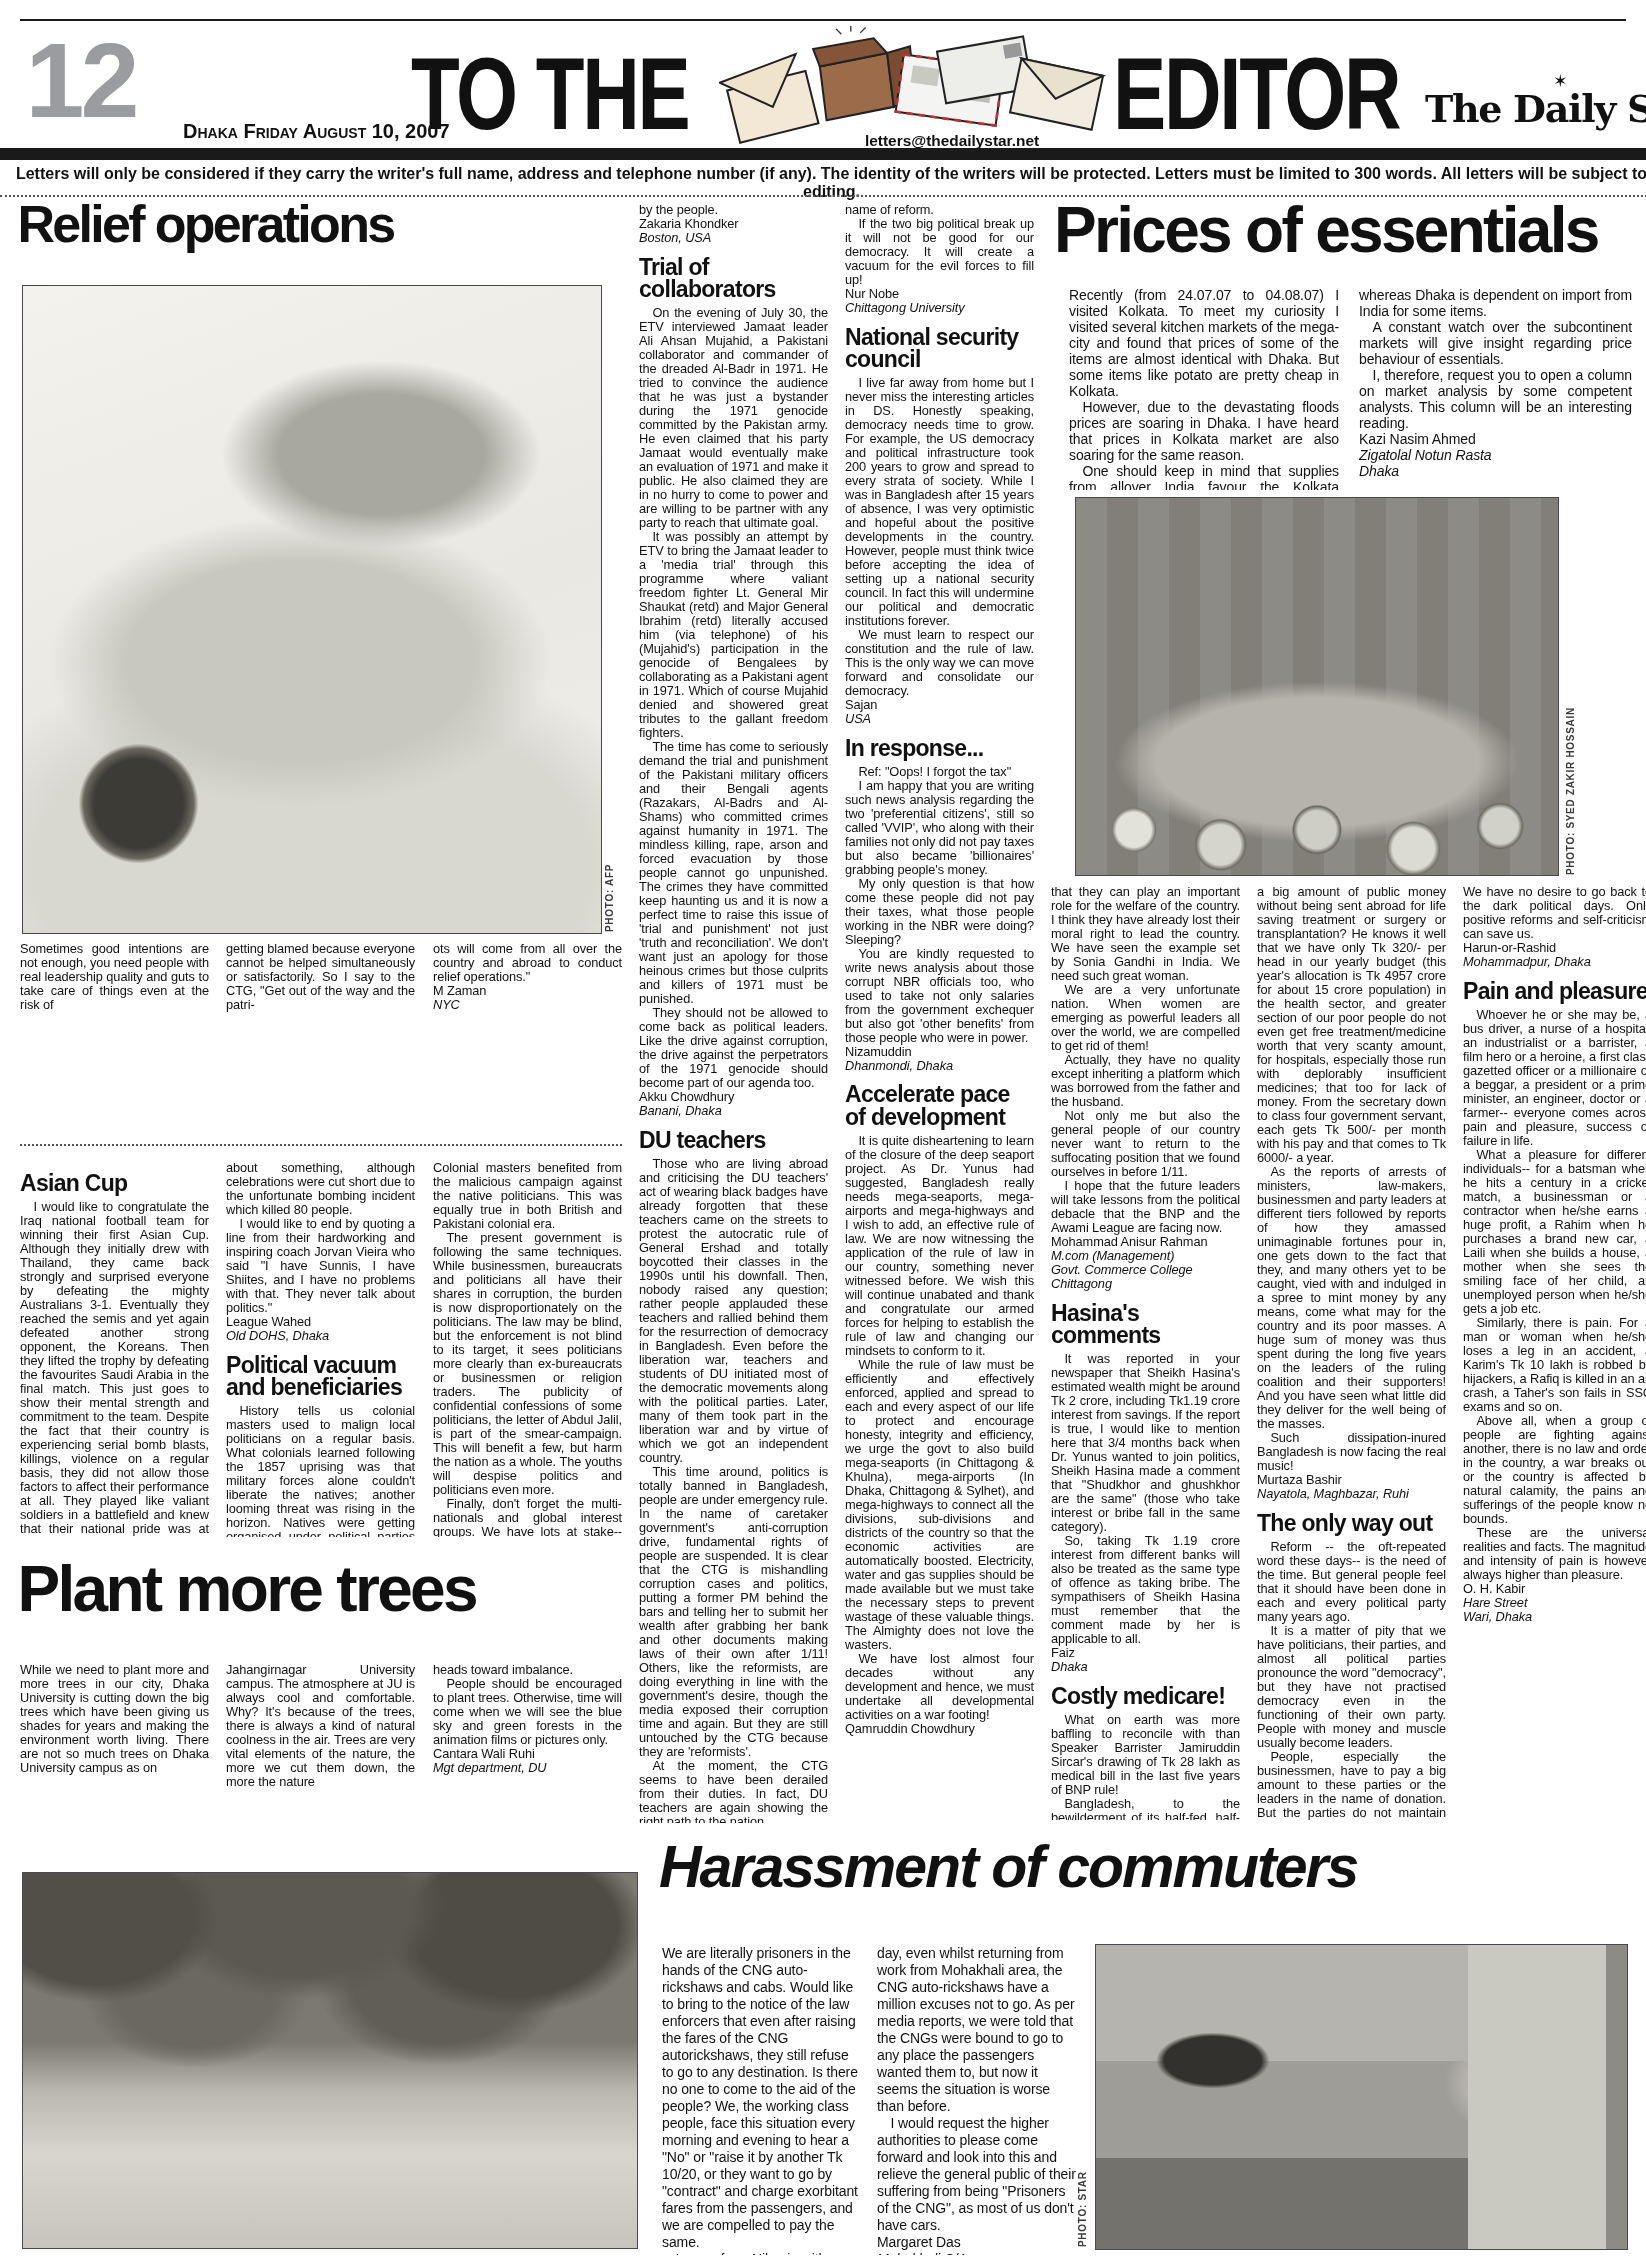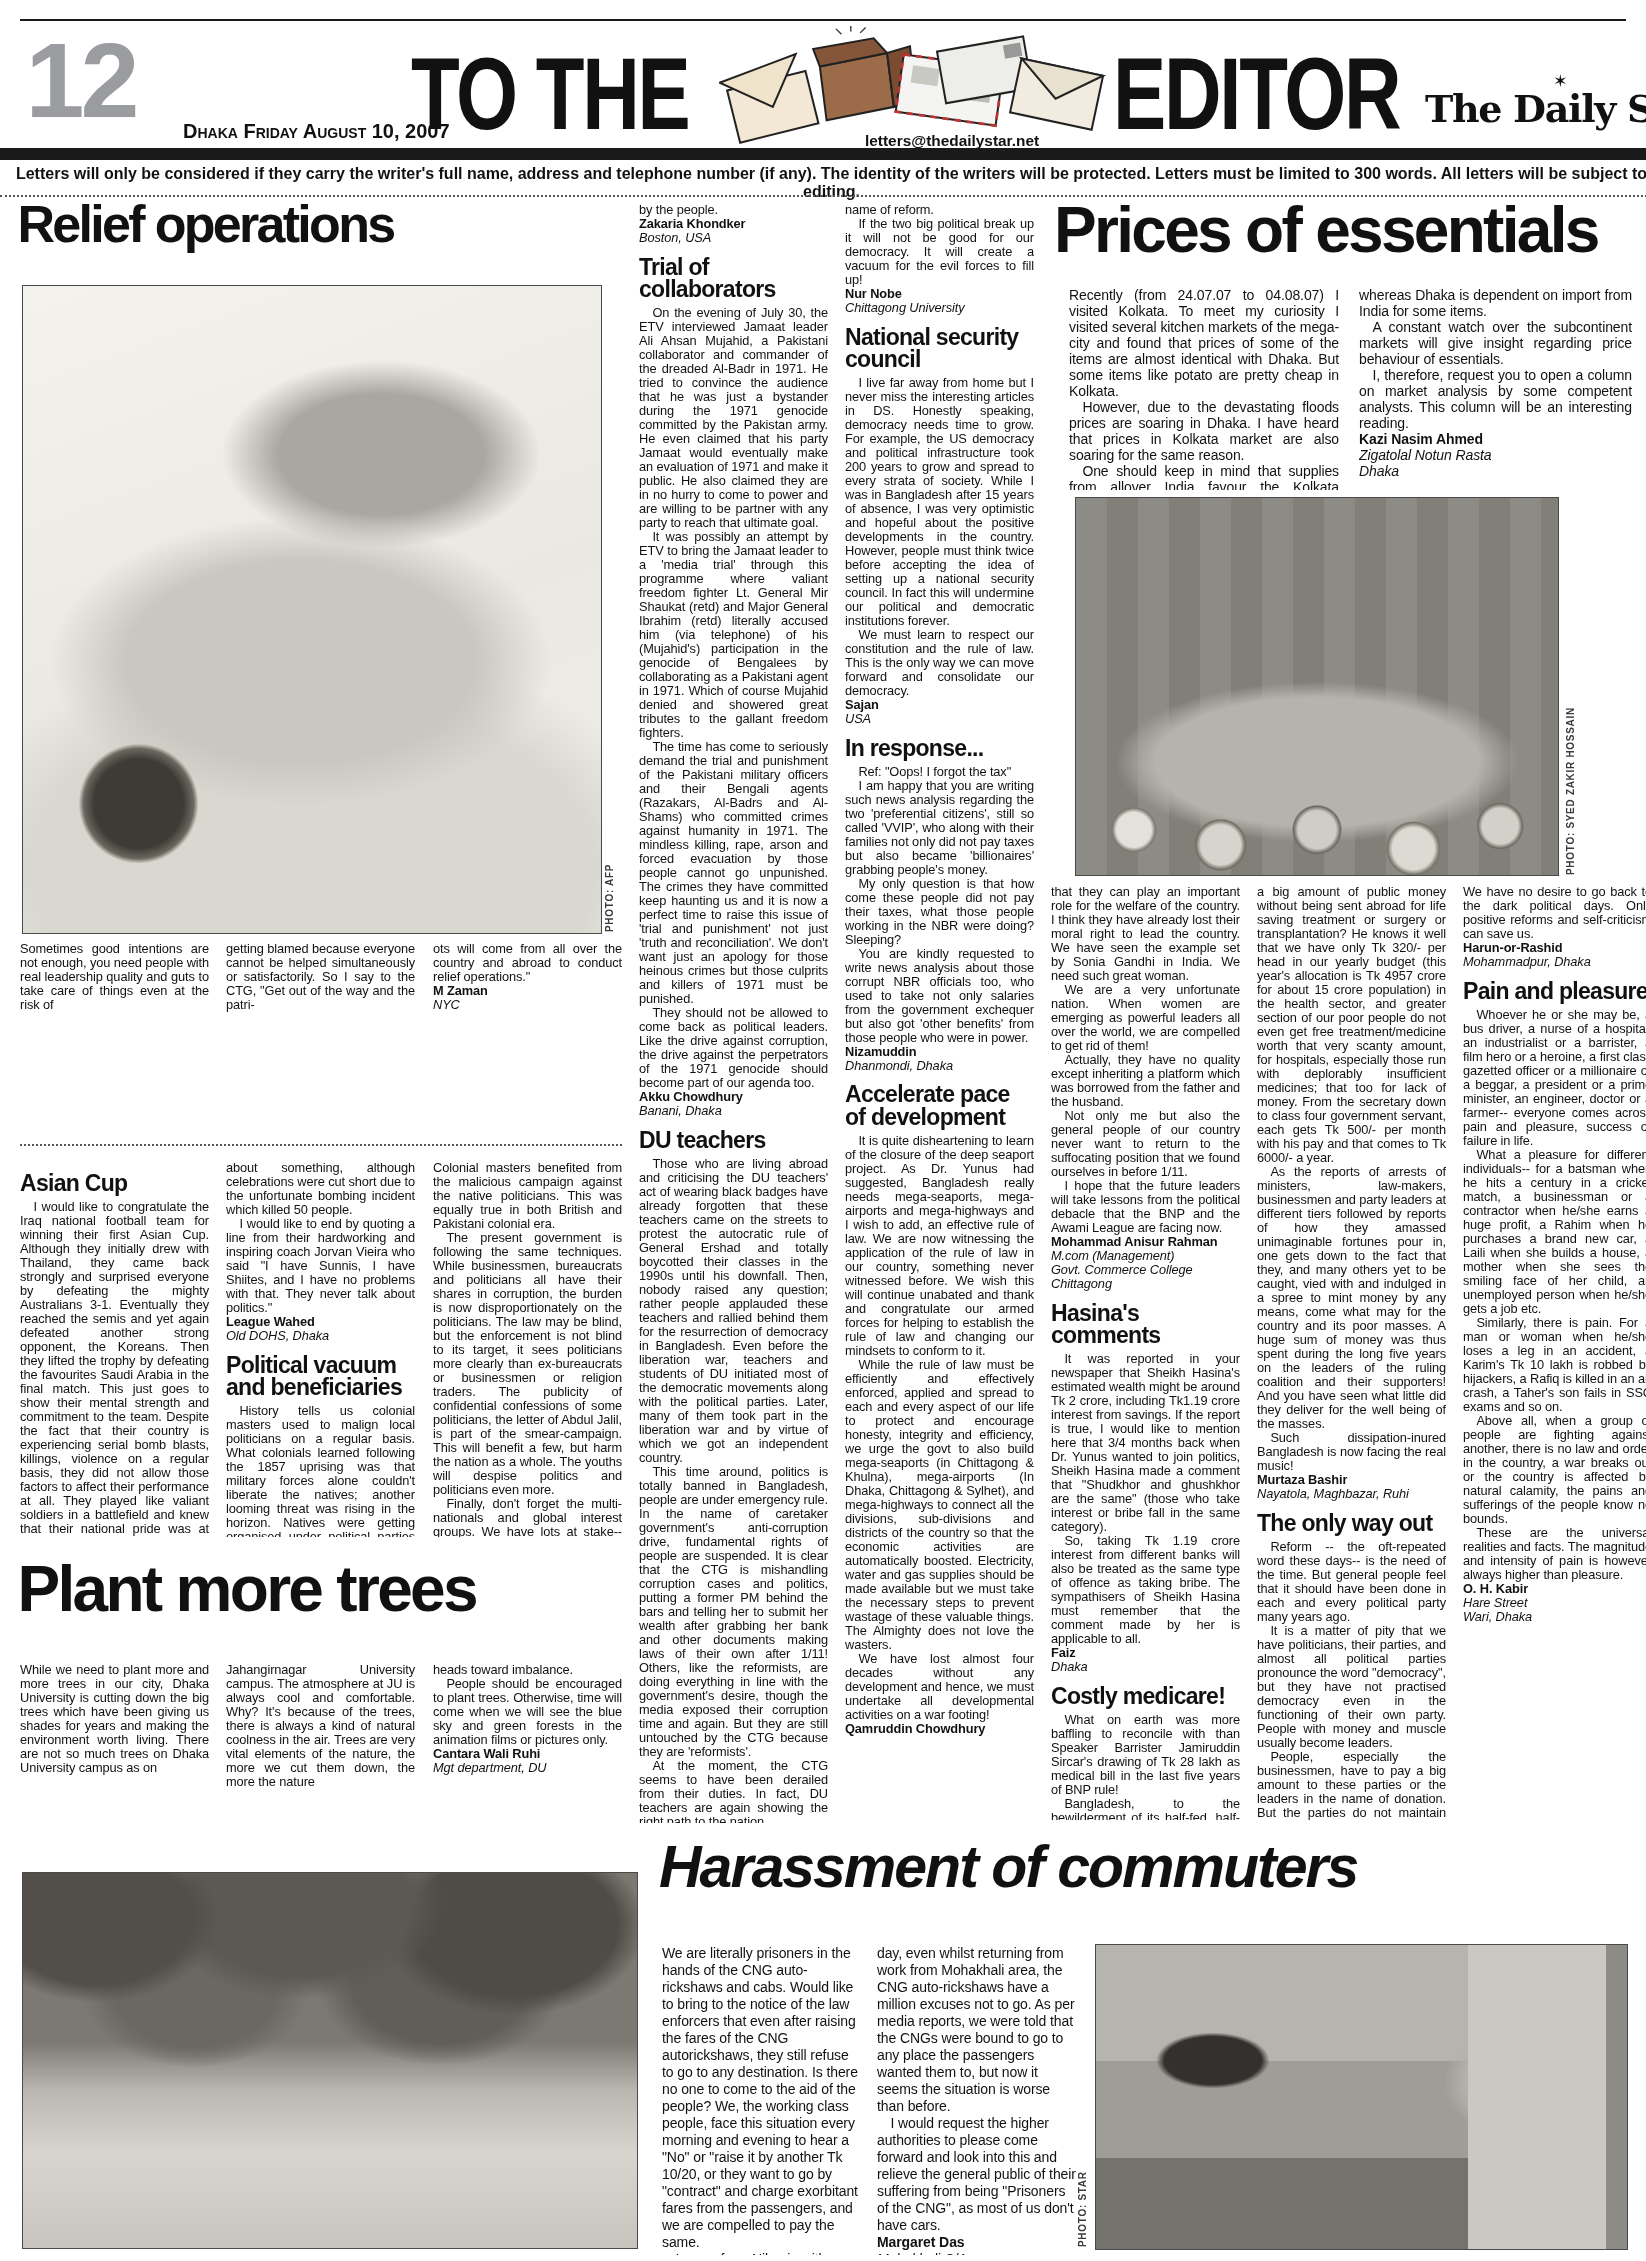--- a/index.html
+++ b/index.html
@@ -24,21 +24,21 @@
   .headline{font-weight:bold;letter-spacing:-2.7px;line-height:.95;white-space:nowrap;}
   .h-relief{left:17.5px;top:200px;font-size:52px;}
   .h-prices{left:1054px;top:200px;font-size:64px;}
   .h-plant{left:17.5px;top:1559px;font-size:64px;}
   .h-harass{left:659px;top:1839px;font-size:59px;font-style:italic;letter-spacing:-2px;}
   
   .col{overflow:hidden;text-align:justify;font-size:12.8px;line-height:14px;letter-spacing:-0.1px;}
   .col p{margin:0;text-indent:13.4px;}
   .col p:first-child{text-indent:0;}
   .col .lh{font-size:23px;font-weight:bold;line-height:.98;letter-spacing:-0.7px;margin:10.7px 0 5.4px;text-align:left;text-indent:0;}
-  .col .sg-n{font-weight:bold;text-align:left;}
+  .col .sg-n{font-weight:normal;text-align:left;}
   .col .sg-a{font-style:italic;text-align:left;white-space:pre-line;margin-bottom:1.3px;}
   .wide{font-size:14px;line-height:16px;}
   .harcol{font-size:14px;line-height:17px;text-align:left;}
   
   .photo{border:1.3px solid #4a4a4a;overflow:hidden;}
   .ph-relief{left:21.5px;top:285px;width:578px;height:647px;
     background:
       radial-gradient(circle 81px at 20% 80%, #3d3b36 0 55%, #6b685f 68%, transparent 74%),
       radial-gradient(ellipse 228px 134px at 62% 26%, #a9a8a0 0 45%, transparent 70%),
       radial-gradient(ellipse 349px 201px at 48% 58%, #c9c8c0 0 50%, transparent 72%),
@@ -134,21 +134,21 @@
     <div class="sg-a">NYC</div>
   </div>
 
 <div class="abs dotrule dot-left"></div>
 
 <div class="abs col" style="left:20px;top:1161px;width:189px;height:376px;">
     <h3 class="lh">Asian Cup</h3>
     <p>I would like to congratulate the Iraq national football team for winning their first Asian Cup. Although they initially drew with Thailand, they came back strongly and surprised everyone by defeating the mighty Australians 3-1. Eventually they reached the semis and yet again defeated another strong opponent, the Koreans. Then they lifted the trophy by defeating the favourites Saudi Arabia in the final match. This just goes to show their mental strength and commitment to the team. Despite the fact that their country is experiencing serial bomb blasts, killings, violence on a regular basis, they did not allow those factors to affect their performance at all. They played like valiant soldiers in a battlefield and knew that their national pride was at stake.</p>
   </div>
 <div class="abs col" style="left:226px;top:1161px;width:189px;height:376px;">
-    <p>about something,    although celebrations were cut  short due to the unfortunate bombing incident which killed 50 people.</p>
+    <p>about something,    although celebrations were cut  short due to the unfortunate bombing incident which killed 80 people.</p>
     <p>I would like to end by quoting a line from their hardworking and inspiring coach Jorvan Vieira who said "I have Sunnis, I have Shiites, and I have no problems with that. They never talk about politics."</p>
     <div class="sg-n">League Wahed</div>
     <div class="sg-a">Old DOHS, Dhaka</div>
     <h3 class="lh">Political vacuum and beneficiaries</h3>
     <p>History tells us colonial masters used to malign local politicians on a regular basis. What colonials learned following the 1857 uprising  was that military forces alone couldn't liberate the natives; another looming threat was rising in the horizon. Natives were getting organised under political parties and were increasingly raising their voices. For the colonial masters the only way was to prove that the natives were unworthy of self-rule. This, though not successful ultimately,  lingered the colonial rule and ensured drainage of resources for a longer time.</p>
   </div>
 <div class="abs col" style="left:433px;top:1161px;width:189px;height:376px;">
     <p>Colonial masters benefited from the malicious campaign against the native politicians. This was equally true in both British and Pakistani colonial era.</p>
     <p>The present   government is following the same  techniques. While businessmen, bureaucrats and politicians all have their shares in corruption, the burden is now disproportionately on the politicians. The law may be blind, but the enforcement is not blind to its target, it sees politicians more clearly than ex-bureaucrats or businessmen or religion traders. The publicity of confidential confessions of some politicians, the letter of Abdul Jalil, is part of the smear-campaign. This will benefit a few, but harm the nation as a whole. The youths will despise politics and politicians even more.</p>
     <p>Finally,  don't forget the multi-nationals and global interest groups. We have lots at stake--seaports, gas, Tata-Mittal investment proposals, trans-shipment, and IMF-World Bank's agenda, to name a few. It's much easier to get a deal like Kafco from a dictator or an un-elected government with a rubber-stamp parliament than a government represented</p>

